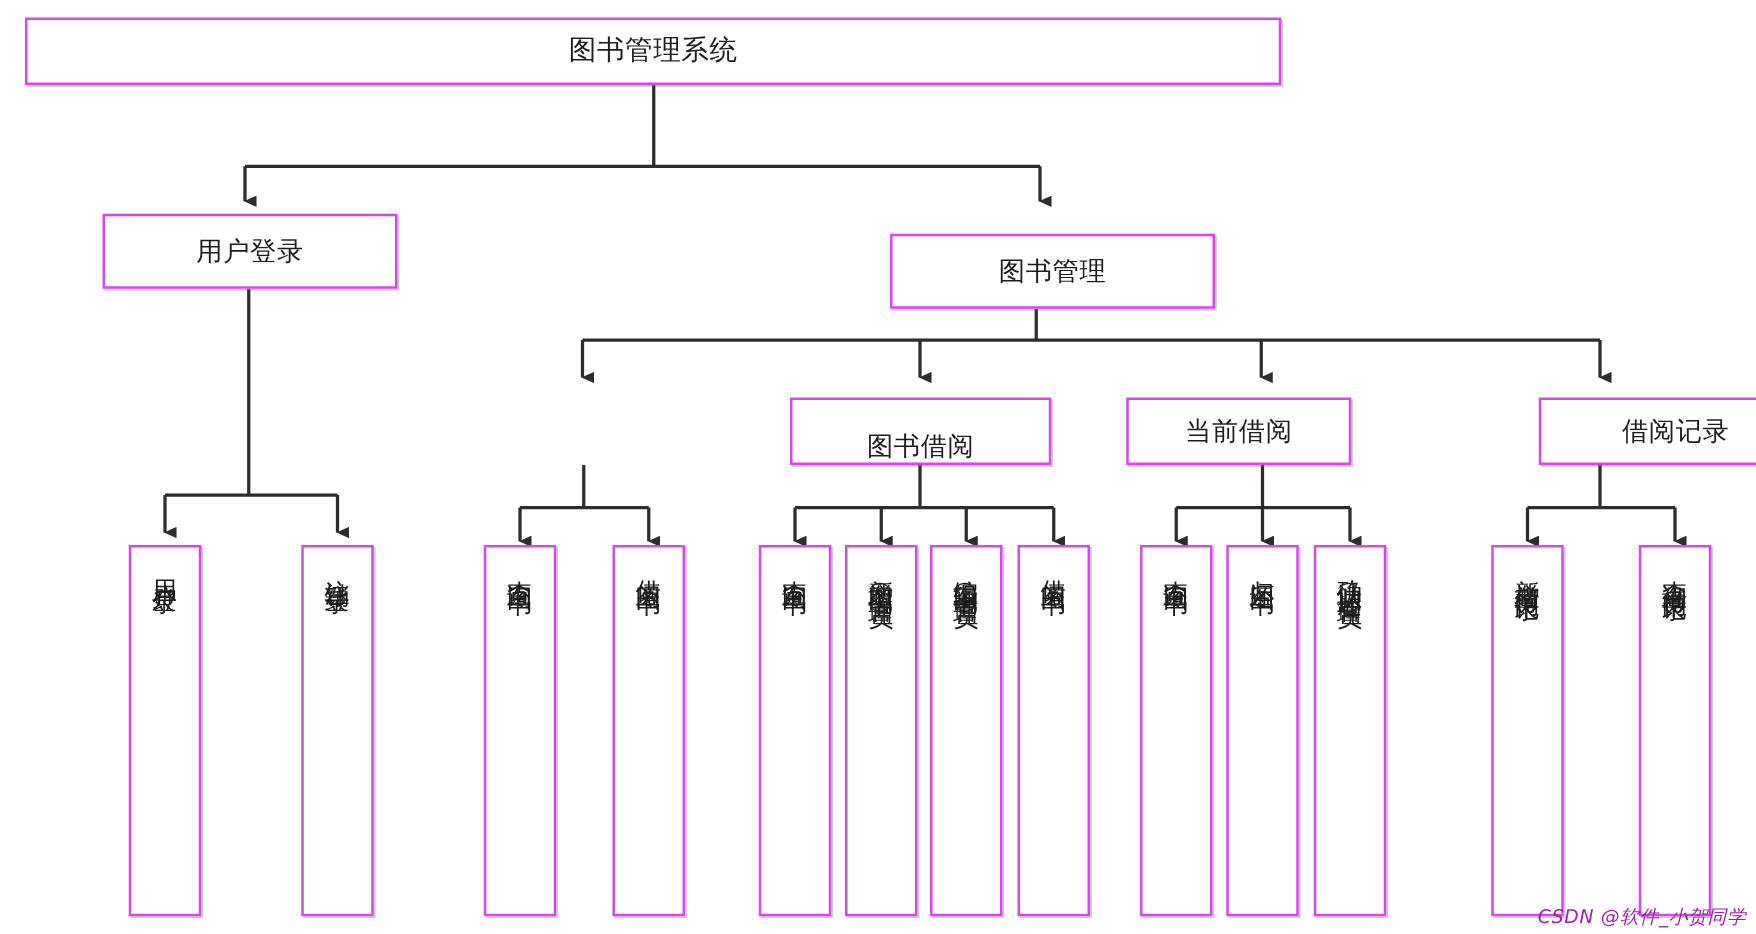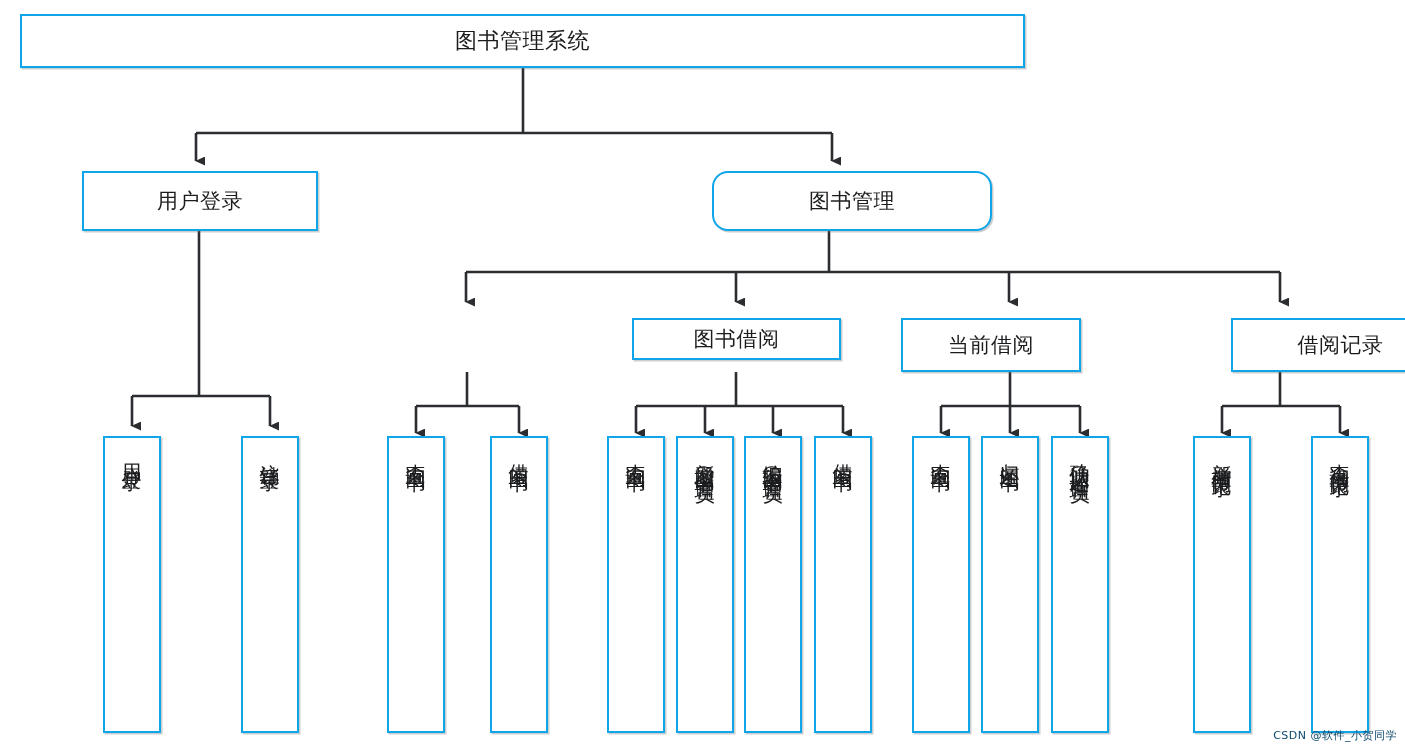--- a/index.html
+++ b/index.html
@@ -22,21 +22,21 @@
     position: absolute;
     left: 0;
     top: 0;
     width: 1405px;
     height: 747px;
     pointer-events: none;
   }
   .node {
     position: absolute;
     box-sizing: border-box;
-    border: 2px solid #0ea5e9;
+    border: 2px solid #d946ef;
     background: #ffffff;
     display: flex;
     align-items: center;
     justify-content: center;
     color: #1b1c1e;
     box-shadow: 1.5px 1.5px 0 rgba(120,124,130,0.38);
   }
   .node .label {
     display: block;
     text-align: center;
@@ -60,25 +60,26 @@
     text-orientation: upright;
     font-size: 20px;
     line-height: 1.0;
     letter-spacing: 3px;
     white-space: nowrap;
   }
   .watermark {
     position: absolute;
     right: 8px;
     bottom: 4px;
-    font-size: 11px;
-    color: #0c4a6e;
+    font-size: 15px;
+    color: #a21caf;
     letter-spacing: 0.5px;
     white-space: nowrap;
     user-select: none;
+    font-style: italic;
   }
 </style>
 </head>
 <body>
 
 <div id="canvas">
 
   <svg class="wires" viewBox="0 0 1405 747">
     <defs>
       <marker id="arrow" markerWidth="9" markerHeight="10" refX="4.5" refY="9.2" orient="auto" markerUnits="userSpaceOnUse">
@@ -129,25 +130,25 @@
     </g>
   </svg>
 
   <div class="node h root" style="left:20px; top:14px; width:1005px; height:54px;">
     <span class="label">图书管理系统</span>
   </div>
 
   <div class="node h" style="left:82px; top:171px; width:236px; height:60px;">
     <span class="label">用户登录</span>
   </div>
-  <div class="node h" style="left:712px; top:171px; width:280px; height:60px;border-radius:16px;">
+  <div class="node h" style="left:712px; top:187px; width:260px; height:60px;">
     <span class="label">图书管理</span>
   </div>
 
-  <div class="node h" style="left:632px; top:318px; width:209px; height:42px;">
+  <div class="node h" style="left:632px; top:318px; width:209px; height:54px;align-items:flex-end;">
     <span class="label">图书借阅</span>
   </div>
   <div class="node h" style="left:901px; top:318px; width:180px; height:54px;">
     <span class="label">当前借阅</span>
   </div>
   <div class="node h" style="left:1231px; top:318px; width:219px; height:54px;">
     <span class="label">借阅记录</span>
   </div>
 
   <div class="node v" style="left:103px; top:436px; width:58px; height:297px;">

